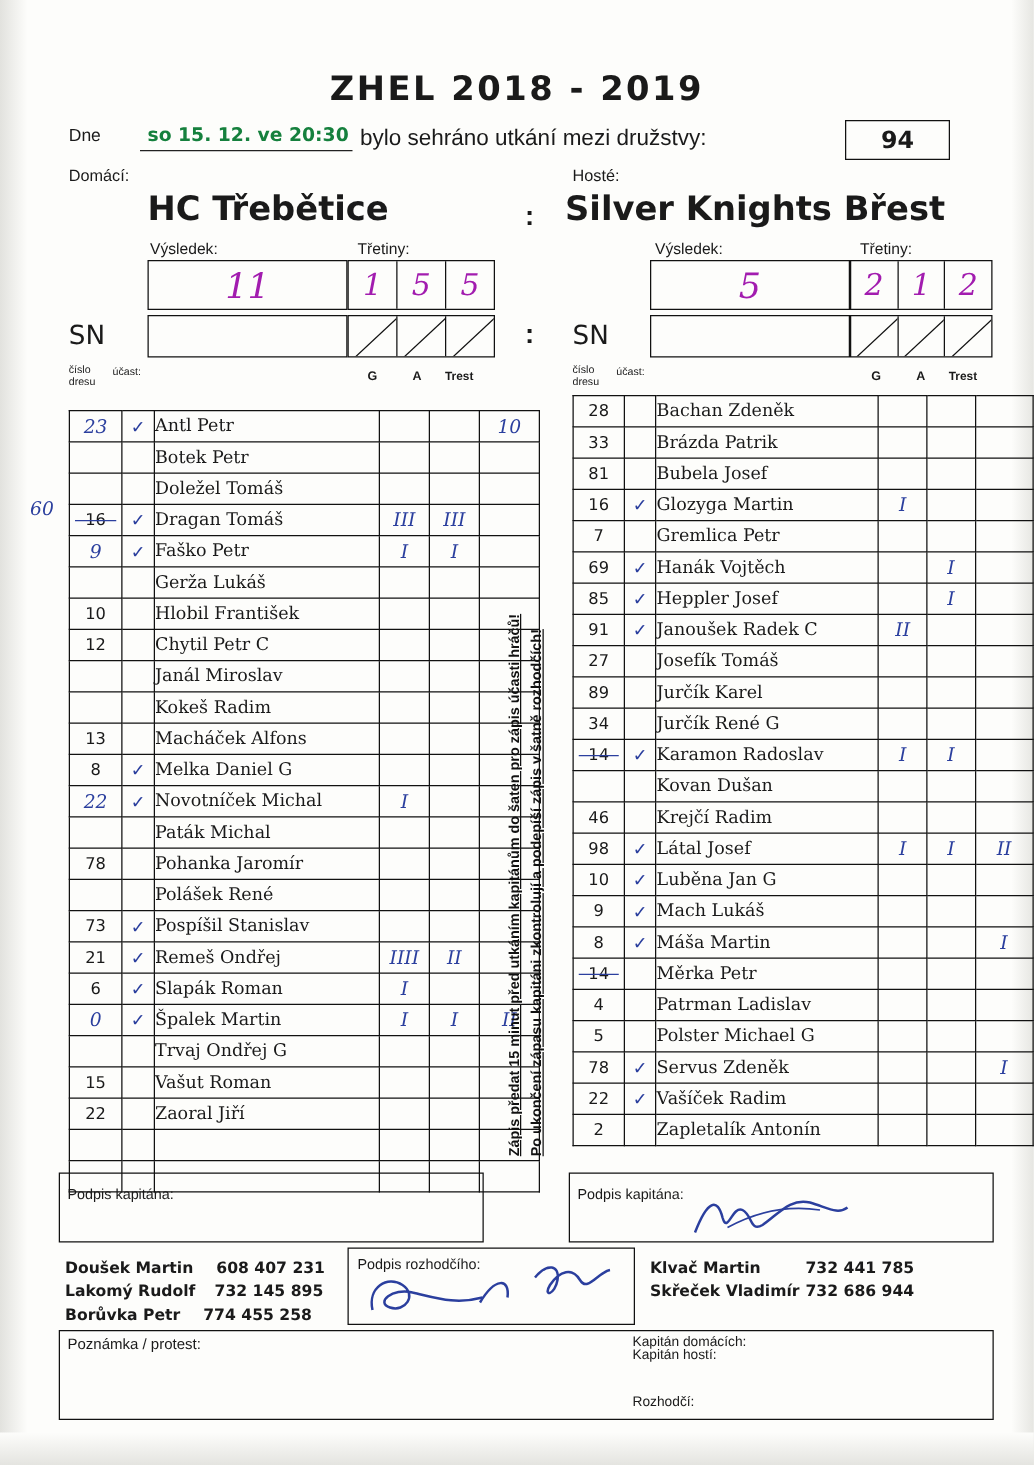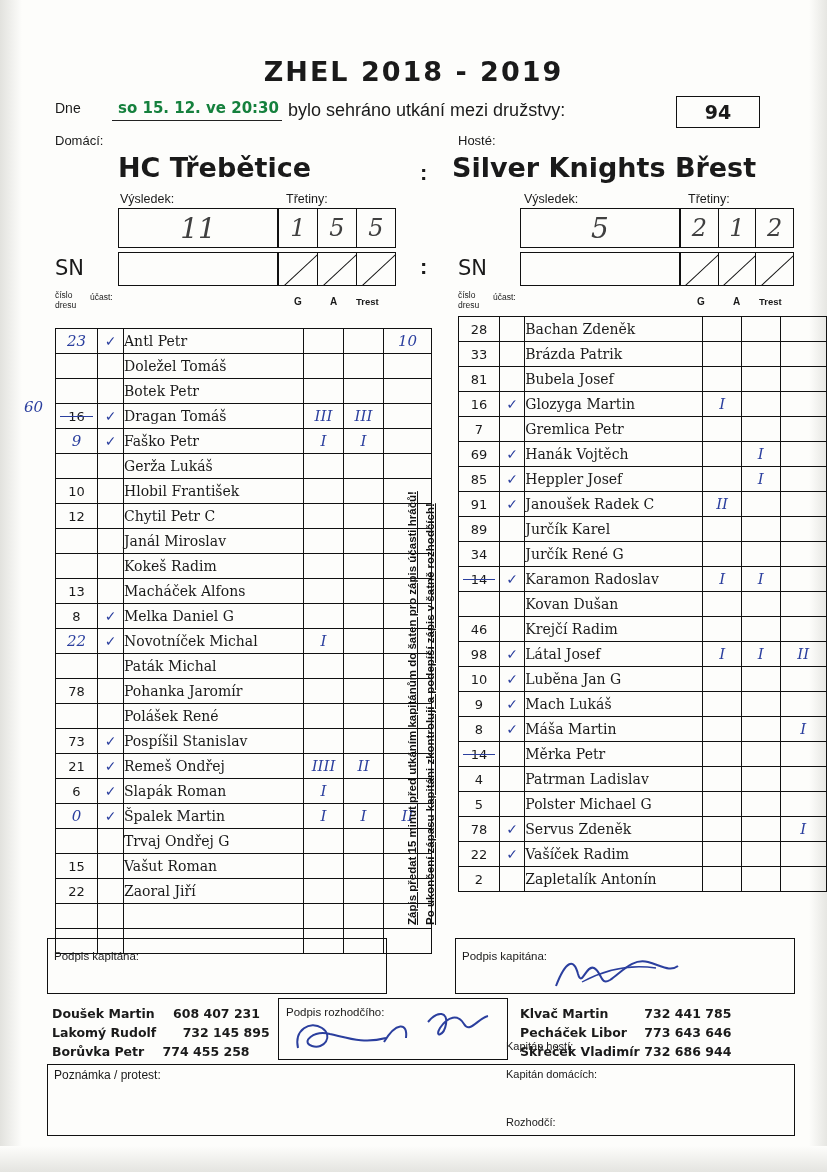--- a/index.html
+++ b/index.html
@@ -68,21 +68,21 @@
 
   .score-box { position: absolute; border: 1.6px solid #111; }
   .thirds-box { position: absolute; border: 1.6px solid #111; display: flex; }
   .thirds-box > div { flex: 1 1 0; border-right: 1.4px solid #111; position: relative; }
   .thirds-box > div:last-child { border-right: none; }
 
   .hv { 
     position:absolute; left:0; top:0; width:100%; height:100%;
     display:flex; align-items:center; justify-content:center;
     font-family:"DejaVu Serif", serif; font-style: italic;
-    color:#404040; font-size: 24px;
+    color:#a21caf; font-size: 24px;
   }
   .hv.big { font-size: 28px; }
 
   .sn-lbl { position:absolute; font-size: 21px; font-family:"DejaVu Sans", sans-serif; }
   .sn-box { position:absolute; border:1.6px solid #111; }
   .sn-cells { position:absolute; border:1.6px solid #111; display:flex; }
   .sn-cells > div { flex:1 1 0; border-right:1.4px solid #111; position:relative; overflow:hidden; }
   .sn-cells > div:last-child { border-right:none; }
   .slash { position:absolute; left:0; top:0; width:100%; height:100%; }
   .slash:after {
@@ -272,29 +272,29 @@
           <td class="c-name"><span>Antl Petr</span></td>
           <td class="c-g"></td>
           <td class="c-a"></td>
           <td class="c-t">
             <span class="hm">10</span>
           </td>
         </tr>
         <tr>
           <td class="c-num"></td>
           <td class="c-chk"></td>
+          <td class="c-name"><span>Botek Petr</span></td>
+          <td class="c-g"></td>
+          <td class="c-a"></td>
+          <td class="c-t"></td>
+        </tr>
+        <tr>
+          <td class="c-num"></td>
+          <td class="c-chk"></td>
           <td class="c-name"><span>Doležel Tomáš</span></td>
-          <td class="c-g"></td>
-          <td class="c-a"></td>
-          <td class="c-t"></td>
-        </tr>
-        <tr>
-          <td class="c-num"></td>
-          <td class="c-chk"></td>
-          <td class="c-name"><span>Botek Petr</span></td>
           <td class="c-g"></td>
           <td class="c-a"></td>
           <td class="c-t"></td>
         </tr>
         <tr>
           <td class="c-num strike">
             <span style="line-height: 23px; display: block;">16</span>
           </td>
           <td class="c-chk">
             <span class="chk">✓</span>
@@ -624,20 +624,30 @@
           <td class="c-num">
             <span style="line-height: 23px; display: block;">91</span>
           </td>
           <td class="c-chk">
             <span class="chk">✓</span>
           </td>
           <td class="c-name"><span>Janoušek Radek C</span></td>
           <td class="c-g">
             <span class="hm">II</span>
           </td>
+          <td class="c-a"></td>
+          <td class="c-t"></td>
+        </tr>
+        <tr>
+          <td class="c-num">
+            <span style="line-height: 23px; display: block;">27</span>
+          </td>
+          <td class="c-chk"></td>
+          <td class="c-name"><span>Josefík Tomáš</span></td>
+          <td class="c-g"></td>
           <td class="c-a"></td>
           <td class="c-t"></td>
         </tr>
         <tr>
           <td class="c-num">
             <span style="line-height: 23px; display: block;">89</span>
           </td>
           <td class="c-chk"></td>
           <td class="c-name"><span>Jurčík Karel</span></td>
           <td class="c-g"></td>
@@ -826,49 +836,45 @@
     <path d="M30 30 C52 18, 78 12, 104 16" fill="none" stroke="#2b3f9e" stroke-width="1.4"></path>
   </svg>
 
   <div class="contacts" style="left:52px; top:1004px;">
     <div>
       <span>Doušek Martin</span>
       <span style="margin-left:14px;">608 407 231</span>
     </div>
     <div>
       <span>Lakomý Rudolf</span>
-      <span style="margin-left:22px;">732 145 895</span>
+      <span style="margin-left:11px;">732 145 895</span>
     </div>
     <div>
       <span>Borůvka Petr</span>
       <span style="margin-left:14px;">774 455 258</span>
     </div>
   </div>
 
   <div class="contacts" style="left:520px; top:1004px;">
     <div>
       <span style="display:inline-block;width:120px;">Klvač Martin</span>
       <span>732 441 785</span>
-    </div>
-    <div>
-      <span style="display:inline-block;width:120px;">Pecháček Libor</span>
-      <span>773 643 646</span>
     </div>
     <div>
       <span style="display:inline-block;width:120px;">Skřeček Vladimír</span>
       <span>732 686 944</span>
     </div>
   </div>
 
   <div class="sig-box" style="left:278px; top:998px; width:230px; height:62px;"></div>
   <div class="sig-lbl" style="left:286px; top:1006px;">Podpis rozhodčího:</div>
   <svg class="scribble" style="left:288px; top:1008px;" width="215" height="48" viewBox="0 0 215 48">
     <path d="M140 14 C150 2, 160 4, 158 16 C156 28, 146 30, 152 20 C160 8, 170 6, 176 16 C182 26, 190 10, 200 8" fill="none" stroke="#2b3f9e" stroke-width="2"></path>
     <path d="M10 40 C6 22, 22 12, 34 20 C46 28, 36 42, 24 38 C12 34, 26 22, 42 26 C60 30, 76 36, 98 30" fill="none" stroke="#2b3f9e" stroke-width="2"></path>
     <path d="M96 34 C108 14, 120 14, 118 30" fill="none" stroke="#2b3f9e" stroke-width="2"></path>
   </svg>
 
   <div class="note-box" style="left:47px; top:1064px; width:748px; height:72px;"></div>
   <div class="small-lbl" style="left:54px; top:1068px; font-size:12px;">Poznámka / protest:</div>
   <div class="small-lbl" style="left:506px; top:1068px;">Kapitán domácích:</div>
-  <div class="small-lbl" style="left:506px; top:1040px;">Kapitán hostí:</div>
+  <div class="small-lbl" style="left:506px; top:1078px;">Kapitán hostí:</div>
   <div class="small-lbl" style="left:506px; top:1116px;">Rozhodčí:</div>
 </div>
 
 </body></html>

